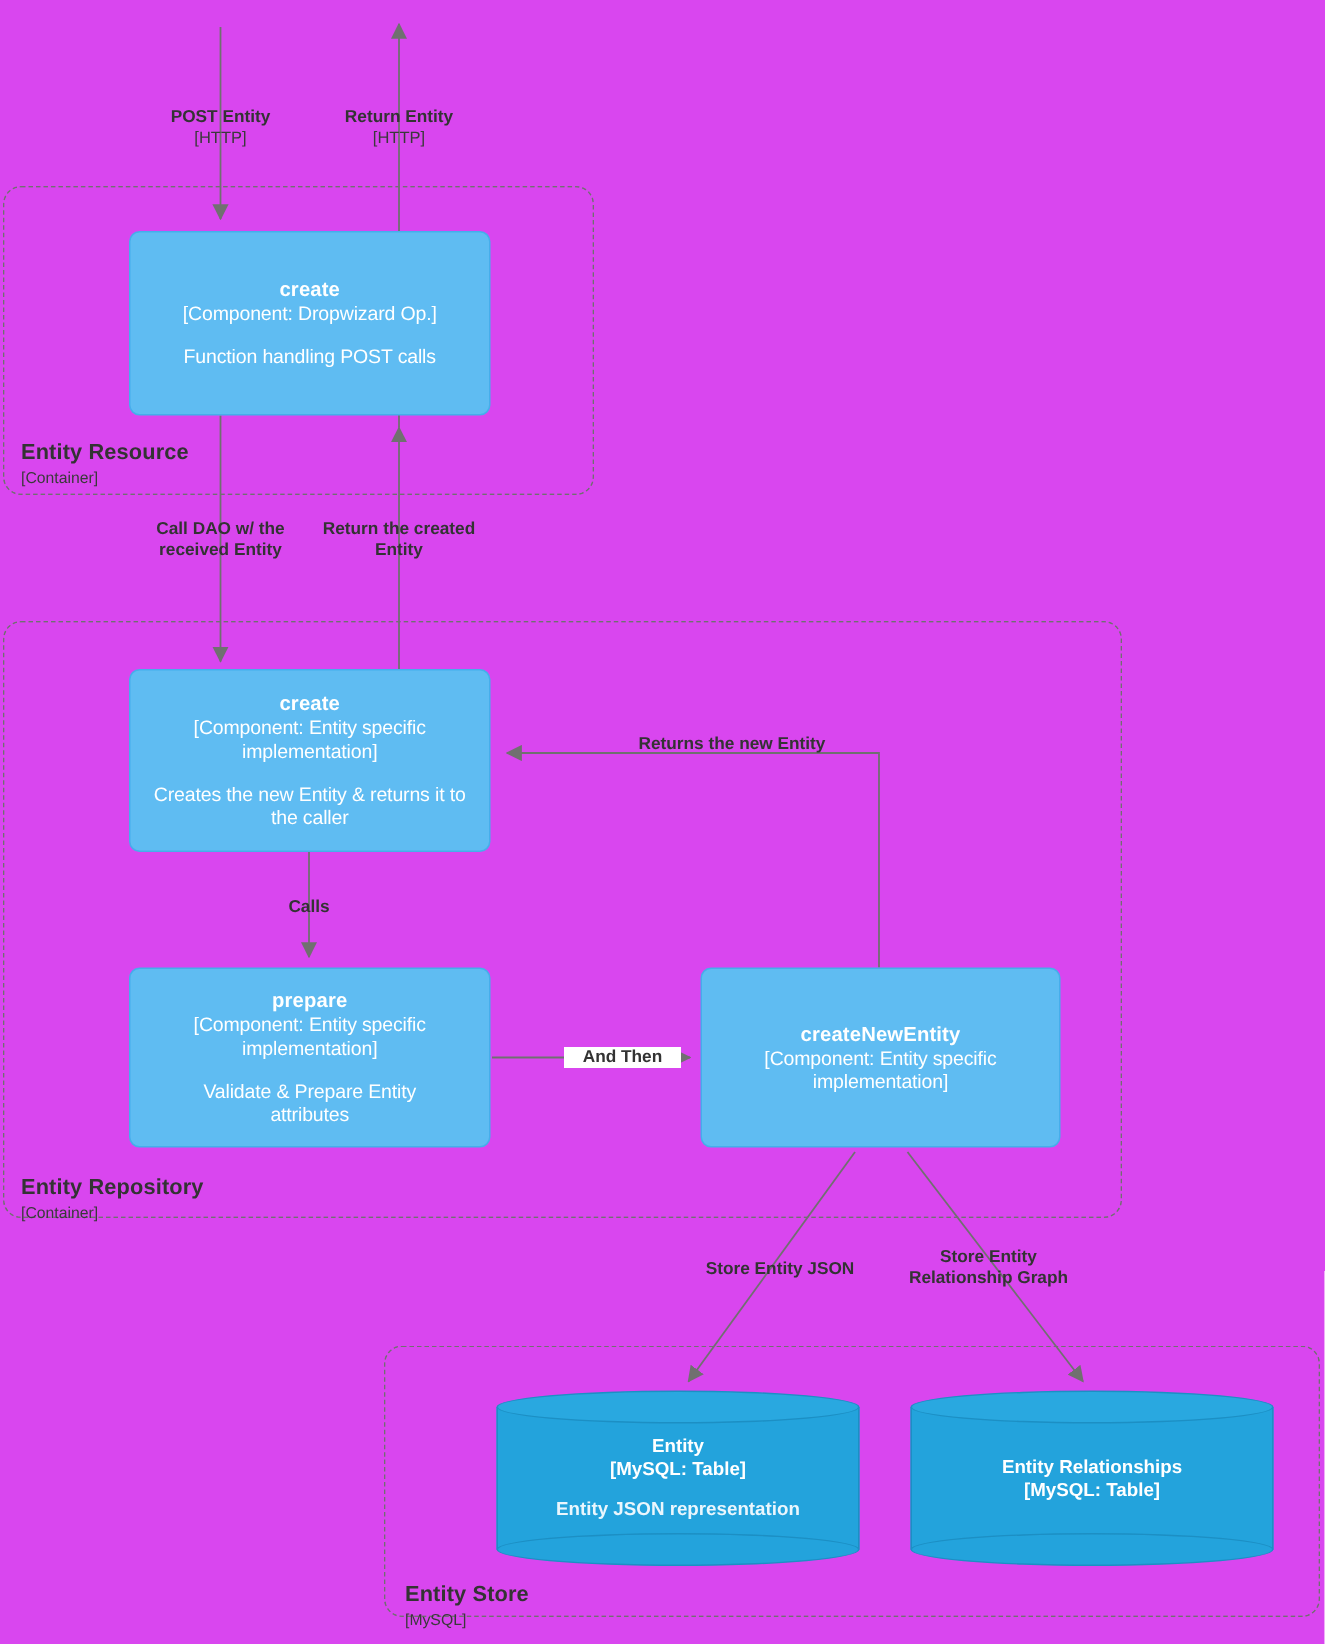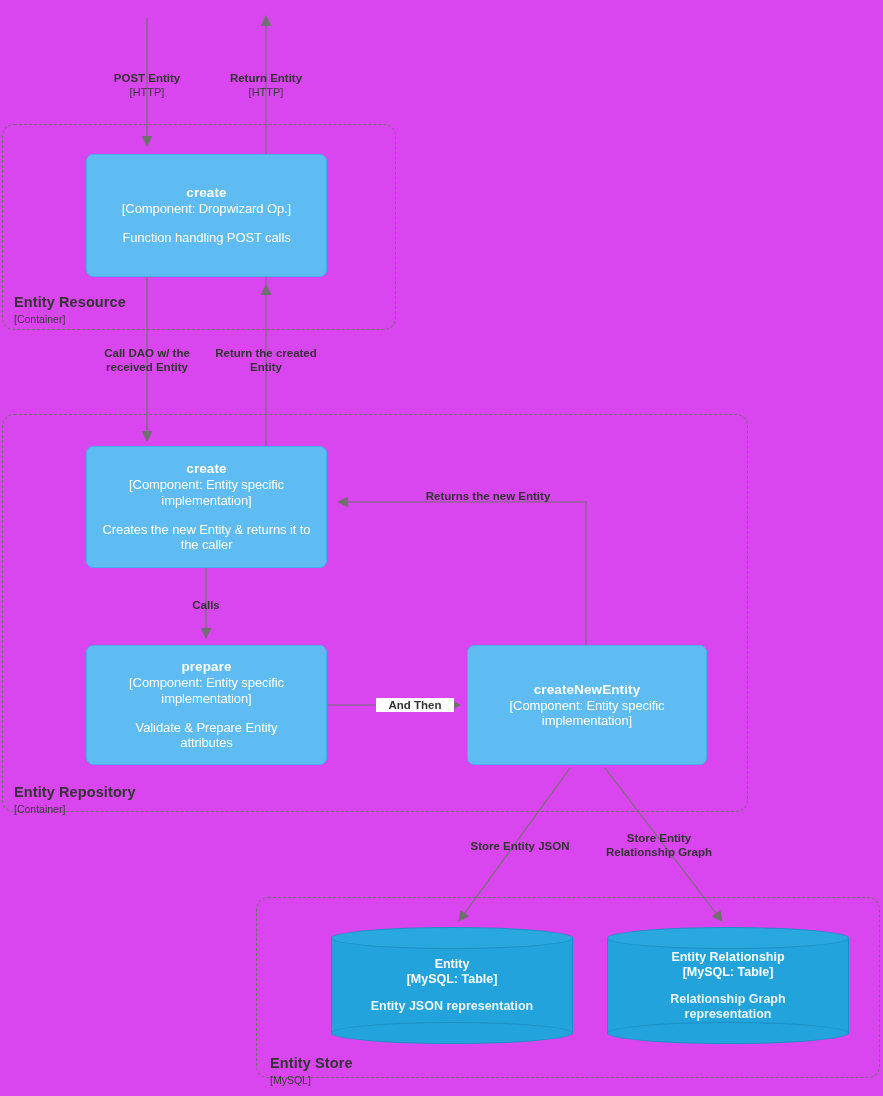--- a/index.html
+++ b/index.html
@@ -282,19 +282,18 @@
       <div class="d-tech">[MySQL: Table]</div>
       <div class="d-desc">Entity JSON representation</div>
     </div>
   </div>
 
   <div class="cylinder" style="left:607px; top:927px; width:242px; height:117px;">
     <div class="cyl-body"></div>
     <div class="cyl-bottom"></div>
     <div class="cyl-top"></div>
     <div class="cyl-text">
-      <div class="d-name">Entity Relationship</div>
+      <div class="d-name">Entity Relationships</div>
       <div class="d-tech">[MySQL: Table]</div>
-      <div class="d-desc" style="max-width:165px;">Relationship Graph representation</div>
     </div>
   </div>
 
 </div>
 
 </body></html>

